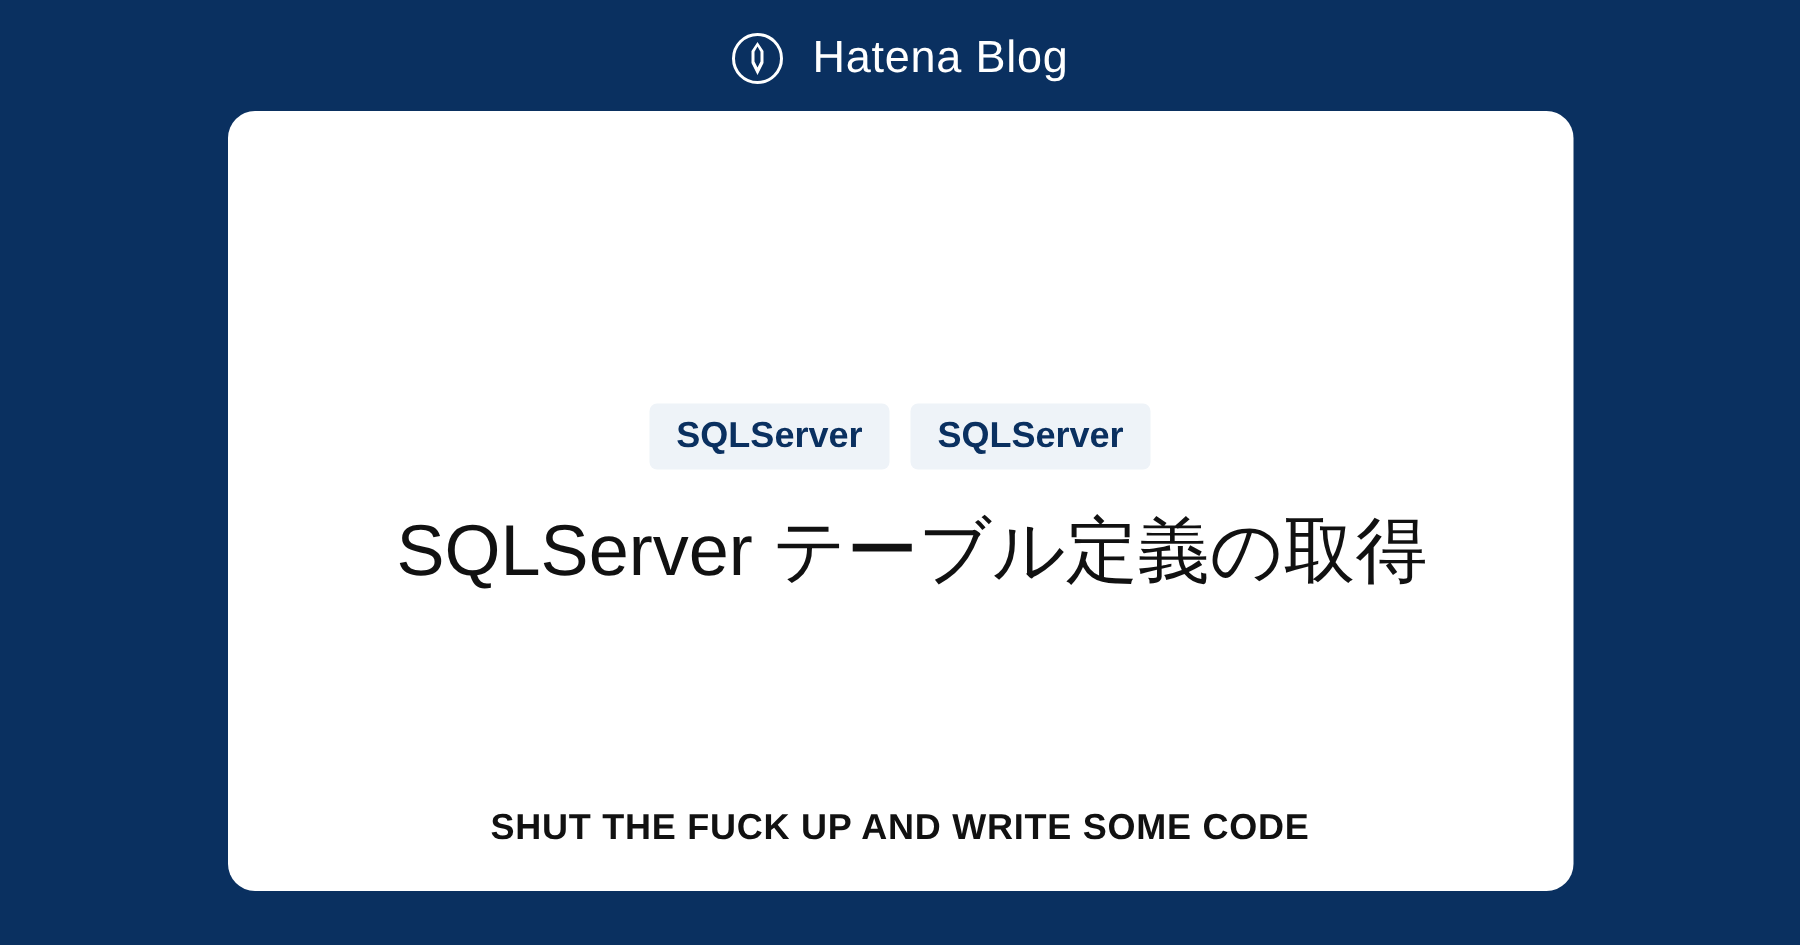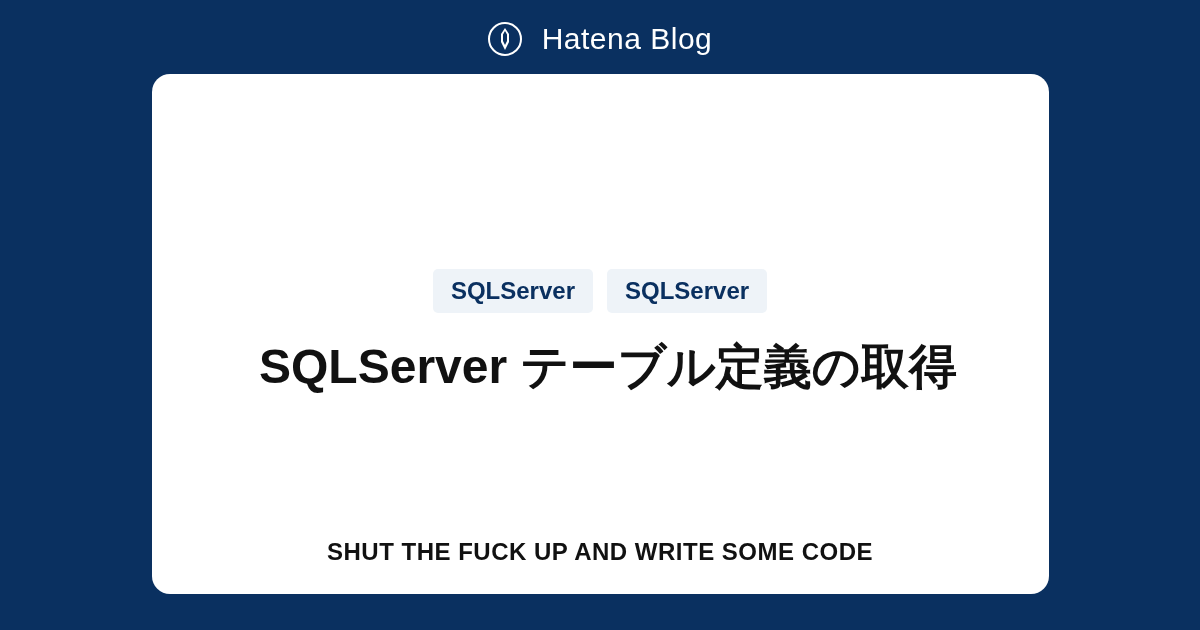--- a/index.html
+++ b/index.html
@@ -70,21 +70,21 @@
     .tag {
       background-color: #eef3f8;
       color: #0a3060;
       font-weight: 700;
       font-size: 24px;
       padding: 8px 18px;
       border-radius: 5px;
     }
     .title {
       font-size: 48px;
-      font-weight: 700;
+      font-weight: 400;
       color: #111111;
       margin-left: 16px;
     }
     .blog-title {
       position: absolute;
       bottom: 28px;
       font-size: 24px;
       font-weight: 700;
       color: #111111;
       letter-spacing: 0.5px;

